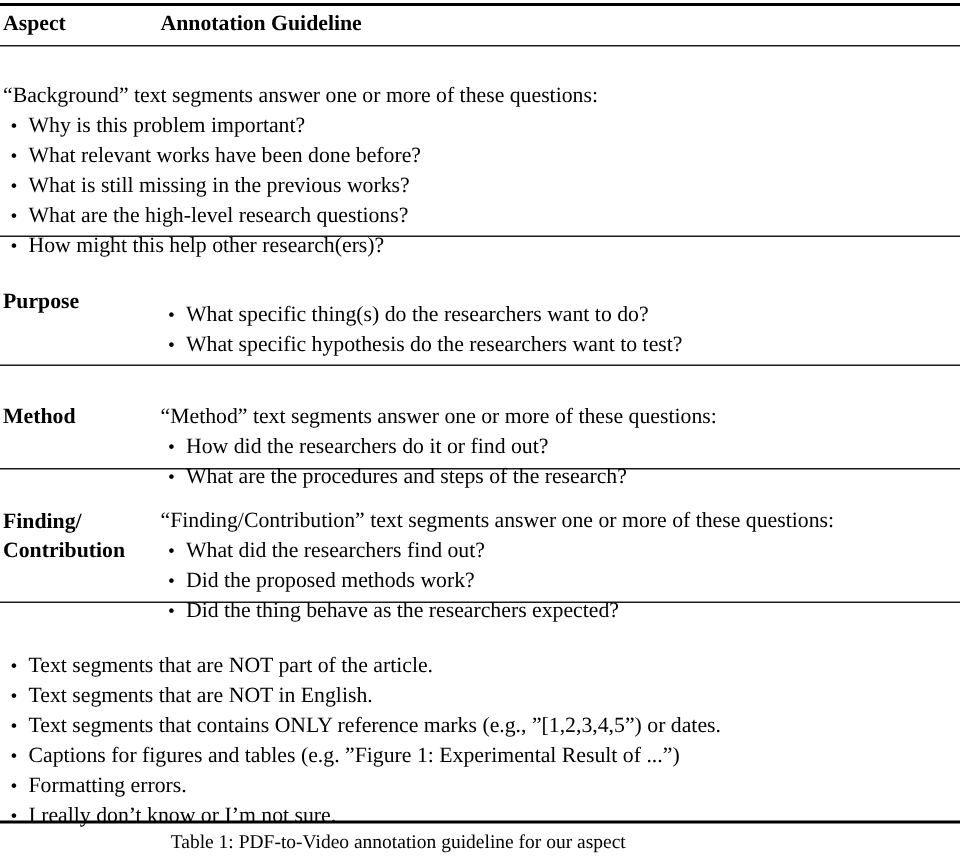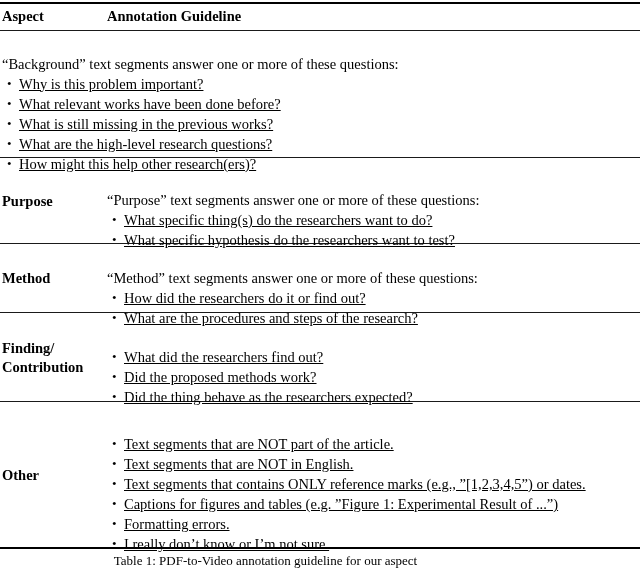--- a/index.html
+++ b/index.html
@@ -76,21 +76,20 @@
   }
   ul.bullets {
     list-style: none;
     margin: 0;
     padding: 0;
   }
   ul.bullets li {
     position: relative;
     padding-left: 17px;
     white-space: nowrap;
-    text-decoration: underline;
   }
   ul.bullets li::before {
     content: "\2022";
     position: absolute;
     left: 5px;
     top: 0;
     font-size: 13px;
   }
   .block { width: 100%; margin-top: 38px; }
 
@@ -144,21 +143,20 @@
           <li>How might this help other research(ers)?</li>
         </ul>
       </div>
     </div>
   </div>
 
   <div class="row" style="top:159px; height:84px;">
     <div class="aspect-cell">Purpose</div>
     <div class="guide-cell">
       <div class="block">
-        <p class="intro">“Purpose” text segments answer one or more of these questions:</p>
         <ul class="bullets">
           <li>What specific thing(s) do the researchers want to do?</li>
           <li>What specific hypothesis do the researchers want to test?</li>
         </ul>
       </div>
     </div>
   </div>
 
   <div class="row" style="top:245px; height:67px;">
     <div class="aspect-cell">Method</div>
@@ -173,31 +171,31 @@
     </div>
   </div>
 
   <div class="row" style="top:314px; height:87px;">
     <div class="aspect-cell">
       <div>Finding/</div>
       <div>Contribution</div>
     </div>
     <div class="guide-cell">
       <div class="block">
+        <p class="intro">“Finding/Contribution” text segments answer one or more of these questions:</p>
         <ul class="bullets">
           <li>What did the researchers find out?</li>
           <li>Did the proposed methods work?</li>
           <li>Did the thing behave as the researchers expected?</li>
         </ul>
       </div>
     </div>
   </div>
 
   <div class="row" style="top:403px; height:144px;">
-    <div class="aspect-cell">Other</div>
     <div class="guide-cell">
       <div class="block">
         <ul class="bullets">
           <li>Text segments that are NOT part of the article.</li>
           <li>Text segments that are NOT in English.</li>
           <li>Text segments that contains ONLY reference marks (e.g., ”[1,2,3,4,5”) or dates.</li>
           <li>Captions for figures and tables (e.g. ”Figure 1: Experimental Result of ...”)</li>
           <li>Formatting errors.</li>
           <li>I really don’t know or I’m not sure.</li>
         </ul>

